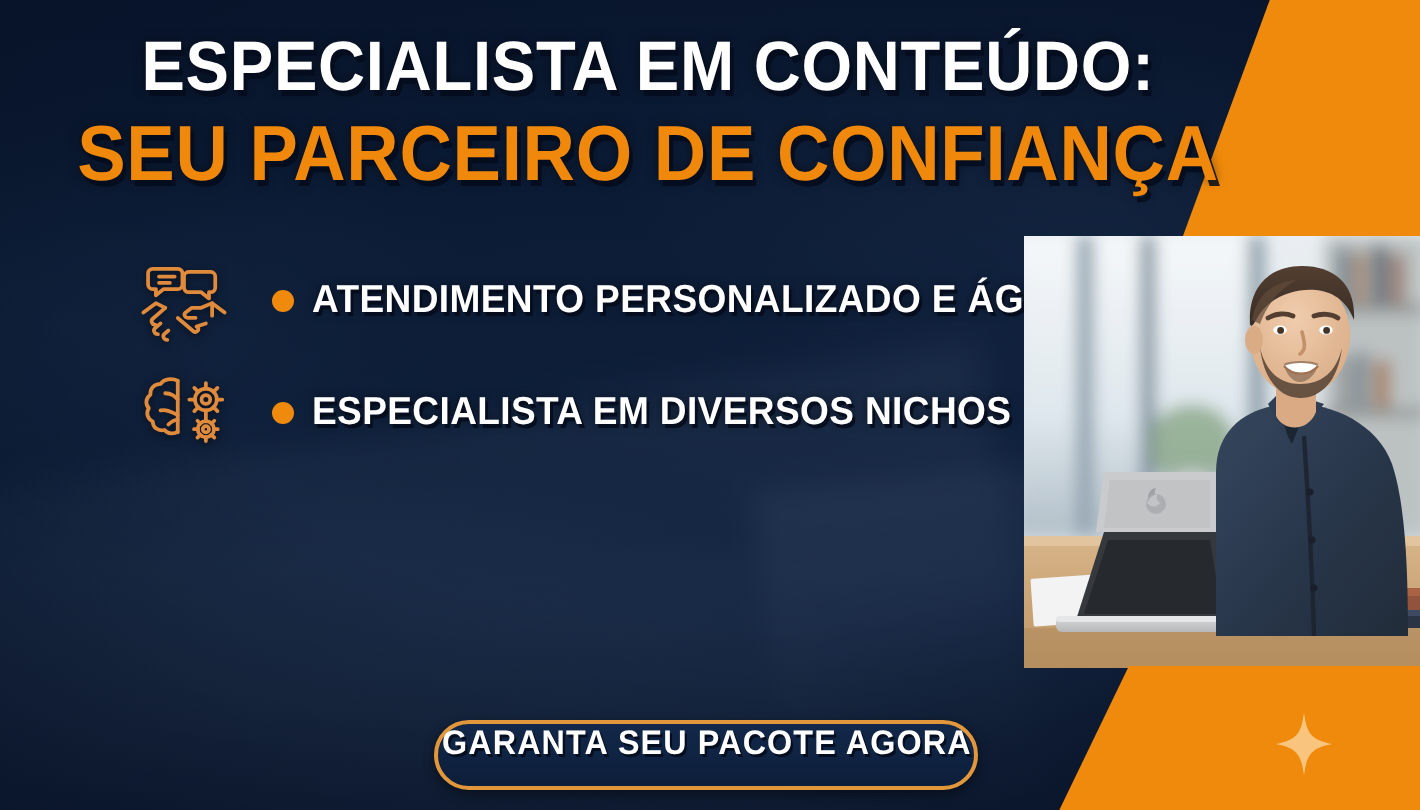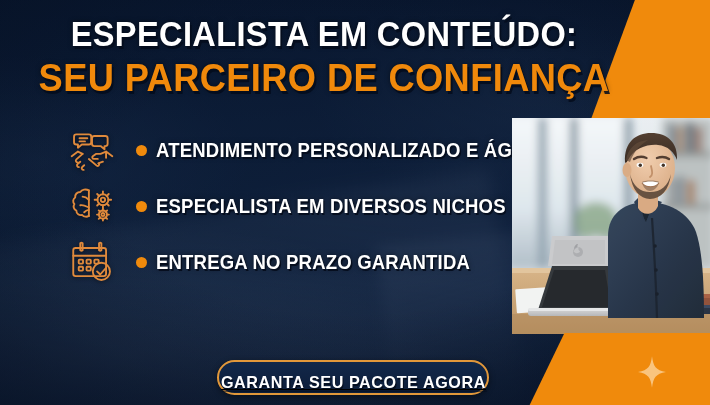--- a/index.html
+++ b/index.html
@@ -188,24 +188,23 @@
   .cta {
     position: absolute;
     left: 217px;
     top: 360px;
     width: 272px;
     height: 35px;
     border-radius: 18px;
     border: 2px solid #E2983A;
     background: linear-gradient(180deg, #12284a 0%, #0d1e3a 100%);
     display: flex;
-    align-items: flex-end;
+    align-items: flex-start;
     justify-content: center;
     box-shadow: 0 2px 6px rgba(0,0,0,0.45);
-    text-decoration: underline;
   }
   .cta-label {
     font-size: 17px;
     font-weight: 700;
     font-stretch: condensed;
     color: #ffffff;
     letter-spacing: 0.6px;
     white-space: nowrap;
     text-shadow: 1.2px 1.6px 0 rgba(4,12,28,0.9);
     transform: scaleX(0.95);
@@ -266,39 +265,20 @@
           <path d="M46 13.5 v3.6 M46 31 v3.6 M56.5 24 h-3.6 M39 24 h-3.6 M53.4 16.6 l-2.6 2.6 M41.2 28.8 l-2.6 2.6 M53.4 31.4 l-2.6 -2.6 M41.2 19.2 l-2.6 -2.6"></path>
           <circle cx="46" cy="43" r="5.2"></circle>
           <circle cx="46" cy="43" r="2"></circle>
           <path d="M46 35.4 v2.6 M46 48 v2.6 M53.6 43 h-2.6 M41 43 h-2.6 M51.4 37.6 l-1.9 1.9 M42.5 46.5 l-1.9 1.9 M51.4 48.4 l-1.9 -1.9 M42.5 39.5 l-1.9 -1.9"></path>
         </svg>
       </span>
       <span class="bullet-dot"></span>
       <span class="feature-text">ESPECIALISTA EM DIVERSOS NICHOS</span>
     </div>
 
-    <div class="feature-row">
-      <span class="feature-icon">
-        <svg viewBox="0 0 64 64" fill="none" stroke="currentColor" stroke-width="2.4" stroke-linecap="round" stroke-linejoin="round">
-          <rect x="8" y="14" width="42" height="36" rx="3"></rect>
-          <line x1="8" y1="24" x2="50" y2="24"></line>
-          <path d="M17 8 v9 M17 8 a2.5 2.5 0 0 1 3 0 v9 a2.5 2.5 0 0 1 -3 0 z"></path>
-          <path d="M41 8 v9 M41 8 a2.5 2.5 0 0 1 3 0 v9 a2.5 2.5 0 0 1 -3 0 z"></path>
-          <rect x="15" y="29" width="5.5" height="5" rx="1"></rect>
-          <rect x="25" y="29" width="5.5" height="5" rx="1"></rect>
-          <rect x="35" y="29" width="5.5" height="5" rx="1"></rect>
-          <rect x="15" y="38" width="5.5" height="5" rx="1"></rect>
-          <rect x="25" y="38" width="5.5" height="5" rx="1"></rect>
-          <circle cx="44" cy="44" r="11"></circle>
-          <path d="M38.5 44 l4 4 l7 -8"></path>
-        </svg>
-      </span>
-      <span class="bullet-dot"></span>
-      <span class="feature-text">ENTREGA NO PRAZO GARANTIDA</span>
-    </div>
 
   </div>
 
   <div class="photo">
     <svg viewBox="0 0 198 216" preserveAspectRatio="xMidYMid slice">
       <defs>
         <linearGradient id="wallG" x1="0" y1="0" x2="0" y2="1">
           <stop offset="0%" stop-color="#e9eef2"></stop>
           <stop offset="100%" stop-color="#c9d2d8"></stop>
         </linearGradient>

